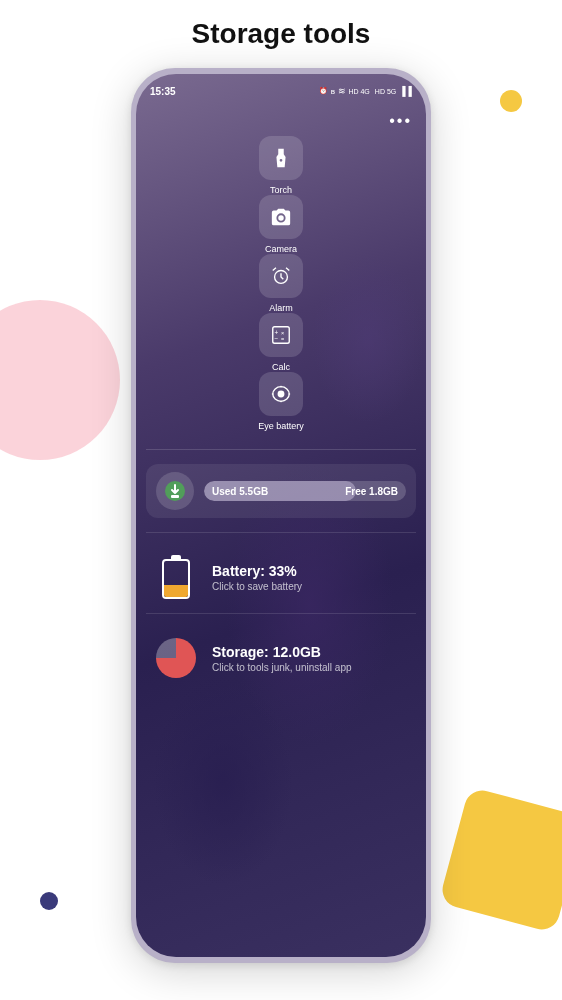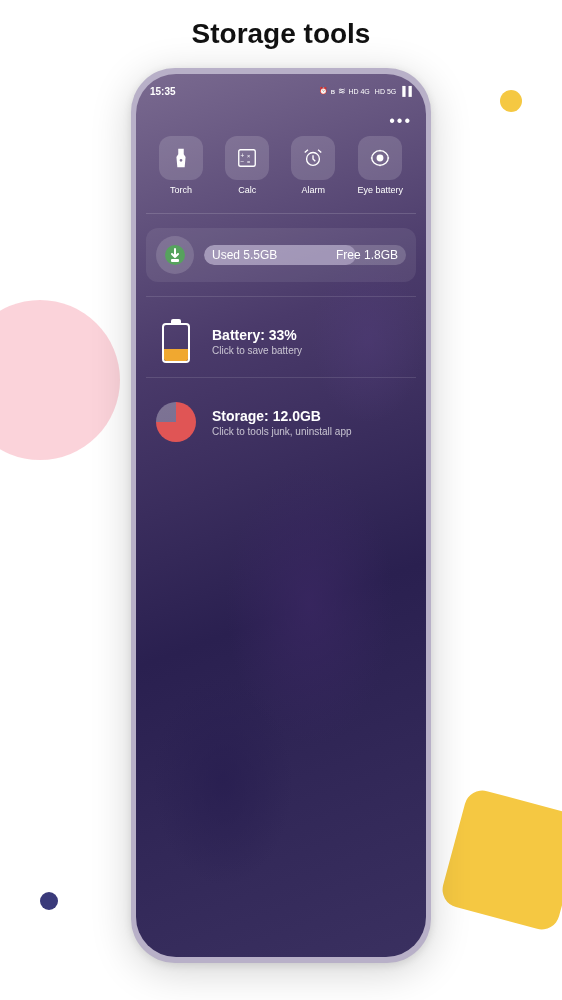--- a/index.html
+++ b/index.html
@@ -155,20 +155,21 @@
       font-size: 16px;
       letter-spacing: 2px;
     }
 
     
     .tools-row {
       display: flex;
       justify-content: space-around;
       margin-bottom: 18px;
       padding: 0 2px;
+      flex-direction: column;
     }
     .tool-item {
       display: flex;
       flex-direction: column;
       align-items: center;
       gap: 5px;
     }
     .tool-icon-circle {
       width: 44px;
       height: 44px;
@@ -233,22 +234,22 @@
       left: 0;
       right: 0;
       height: 100%;
       display: flex;
       align-items: center;
       justify-content: space-between;
       padding: 0 8px;
     }
     .storage-bar-label {
       color: #fff;
-      font-size: 12px;
-      font-weight: 400;
+      font-size: 10px;
+      font-weight: 700;
     }
 
     
     .divider2 {
       height: 1px;
       background: rgba(255,255,255,0.12);
       margin: 0 0 12px 0;
     }
 
     
@@ -339,48 +340,56 @@
 
         <div class="tool-item">
           <div class="tool-icon-circle">
             <svg class="icon-svg" viewBox="0 0 24 24" fill="white">
               <path d="M9 2v6l-2 3h10l-2-3V2H9zm-2 9l1 11h8l1-11H7zm5 2a1.5 1.5 0 010 3 1.5 1.5 0 010-3z"></path>
             </svg>
           </div>
           <span class="tool-label">Torch</span>
         </div>
 
+        <div class="tool-item">
+          <div class="tool-icon-circle">
+            <svg class="icon-svg" viewBox="0 0 24 24" fill="white">
+              <path d="M9 3L7.17 5H4a2 2 0 00-2 2v12a2 2 0 002 2h16a2 2 0 002-2V7a2 2 0 00-2-2h-3.17L15 3H9zm3 15a5 5 0 110-10 5 5 0 010 10zm0-8a3 3 0 100 6 3 3 0 000-6z"></path>
+            </svg>
+          </div>
+          <span class="tool-label">Camera</span>
+        </div>
+
+        <div class="tool-item">
+          <div class="tool-icon-circle">
+            <svg class="icon-svg" viewBox="0 0 24 24" fill="none" stroke="white" stroke-width="1.5">
+              <circle cx="12" cy="13" r="7"></circle>
+              <path d="M12 9v4l2.5 2.5"></path>
+              <path d="M6.5 3L3 6M17.5 3L21 6"></path>
+            </svg>
+          </div>
+          <span class="tool-label">Alarm</span>
+        </div>
 
         <div class="tool-item">
           <div class="tool-icon-circle">
             <svg class="icon-svg" viewBox="0 0 24 24" fill="white">
               <rect x="3" y="3" width="18" height="18" rx="2" fill="none" stroke="white" stroke-width="1.5"></rect>
               <text x="5" y="12" font-size="7" fill="white">+</text>
               <text x="12" y="12" font-size="6" fill="white">×</text>
               <text x="5" y="19" font-size="7" fill="white">−</text>
               <text x="12" y="19" font-size="6" fill="white">=</text>
             </svg>
           </div>
           <span class="tool-label">Calc</span>
         </div>
 
         <div class="tool-item">
           <div class="tool-icon-circle">
             <svg class="icon-svg" viewBox="0 0 24 24" fill="none" stroke="white" stroke-width="1.5">
-              <circle cx="12" cy="13" r="7"></circle>
-              <path d="M12 9v4l2.5 2.5"></path>
-              <path d="M6.5 3L3 6M17.5 3L21 6"></path>
-            </svg>
-          </div>
-          <span class="tool-label">Alarm</span>
-        </div>
-
-        <div class="tool-item">
-          <div class="tool-icon-circle">
-            <svg class="icon-svg" viewBox="0 0 24 24" fill="none" stroke="white" stroke-width="1.5">
               <path d="M12 4C7 4 3 8 3 12c0 4 4 8 9 8s9-4 9-8c0-4-4-8-9-8z"></path>
               <circle cx="12" cy="12" r="3" fill="white"></circle>
               <path d="M12 3v2M12 19v2M4 12H2M22 12h-2" stroke="white" stroke-width="1"></path>
             </svg>
           </div>
           <span class="tool-label">Eye battery</span>
         </div>
 
       </div>
 

